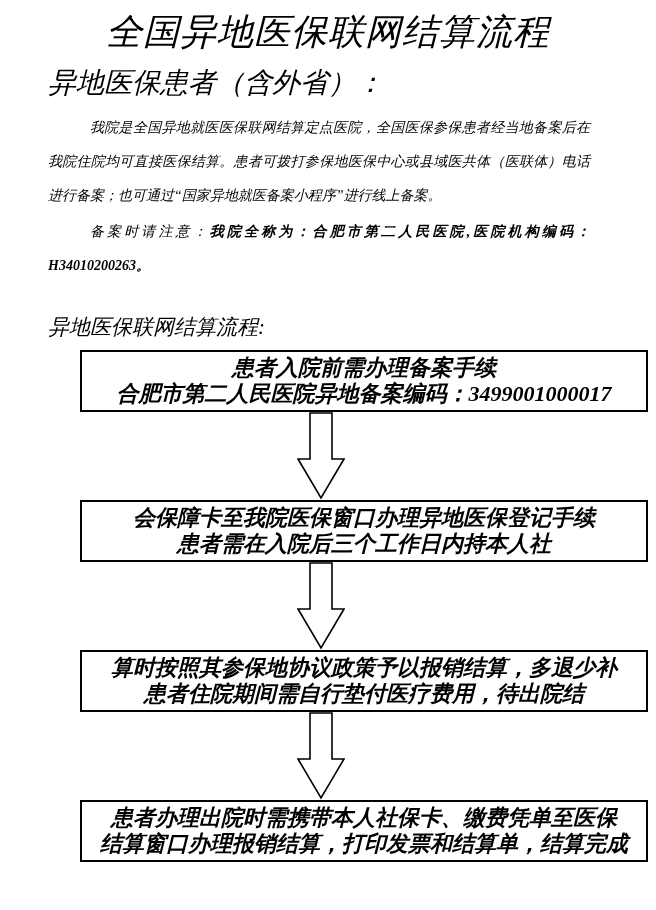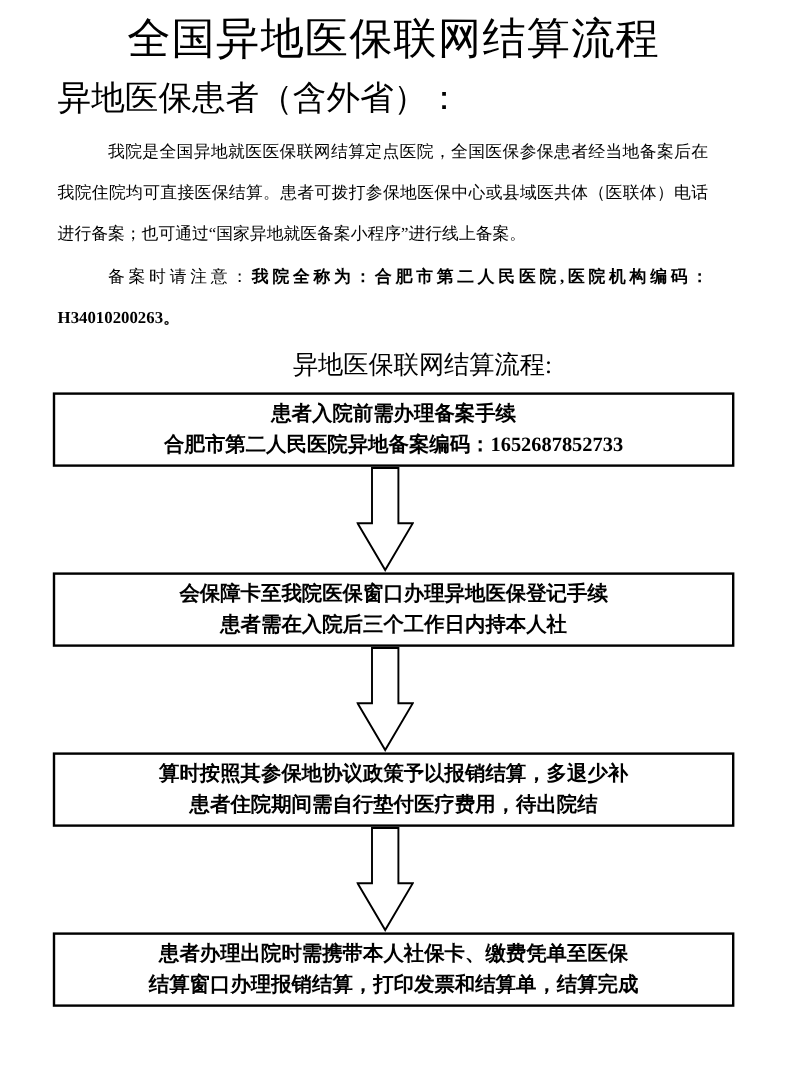--- a/index.html
+++ b/index.html
@@ -12,20 +12,21 @@
     height: 910px;
     font-family: "Liberation Serif", "DejaVu Serif", serif;
     color: #000000;
   }
   .page {
     position: relative;
     width: 656px;
     height: 910px;
     overflow: hidden;
     background: #ffffff;
+    font-style: italic;
   }
   .title {
     margin: 10px 0 0 0;
     font-size: 36px;
     font-weight: 400;
     line-height: 44px;
     text-align: center;
     letter-spacing: 1px;
   }
   .salutation {
@@ -41,39 +42,39 @@
     text-align: justify;
     text-indent: 42px;
   }
   .para.notice {
     margin-top: 2px;
   }
   .notice-bold {
     font-weight: 700;
   }
   .flow-label {
-    margin: 7px 0 0 48px;
+    margin: 30px 0 0 48px;
     font-size: 21px;
     line-height: 29px;
-    text-align: center;
   }
   .flowchart {
     margin: 8px 0 0 44px;
     width: 568px;
   }
   .step-box {
     box-sizing: border-box;
     width: 568px;
     border: 2px solid #000000;
     padding: 3px 2px;
     text-align: center;
-    font-size: 17px;
+    font-size: 22px;
     line-height: 26px;
     font-weight: 700;
     background: #ffffff;
+    margin-left: 36px;
   }
   .step-line {
     display: block;
   }
   .arrow-wrap {
     height: 88px;
     display: flex;
     justify-content: center;
     align-items: flex-start;
   }
@@ -94,21 +95,21 @@
   <p class="para">我院是全国异地就医医保联网结算定点医院，全国医保参保患者经当地备案后在我院住院均可直接医保结算。患者可拨打参保地医保中心或县域医共体（医联体）电话进行备案；也可通过“国家异地就医备案小程序”进行线上备案。</p>
 
   <p class="para notice"><span>备案时请注意：</span><span class="notice-bold">我院全称为：合肥市第二人民医院,医院机构编码：H34010200263。</span></p>
 
   <p class="flow-label">异地医保联网结算流程:</p>
 
   <div class="flowchart">
 
     <div class="step-box">
       <span class="step-line">患者入院前需办理备案手续</span>
-      <span class="step-line">合肥市第二人民医院异地备案编码：1652687852733</span>
+      <span class="step-line">合肥市第二人民医院异地备案编码：3499001000017</span>
     </div>
 
     <div class="arrow-wrap">
       <svg width="48" height="88" viewBox="0 0 48 88">
         <polygon points="13,1 35,1 35,47 47,47 24,86 1,47 13,47" fill="#ffffff" stroke="#000000" stroke-width="1.6"></polygon>
       </svg>
     </div>
 
     <div class="step-box">
       <span class="step-line">会保障卡至我院医保窗口办理异地医保登记手续</span>

